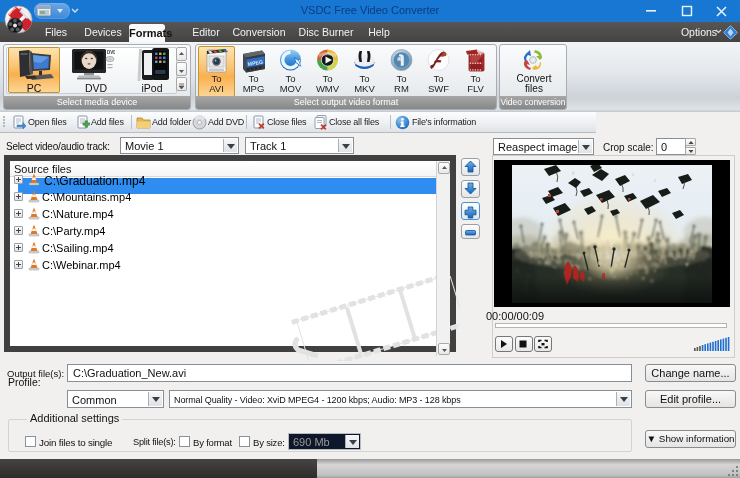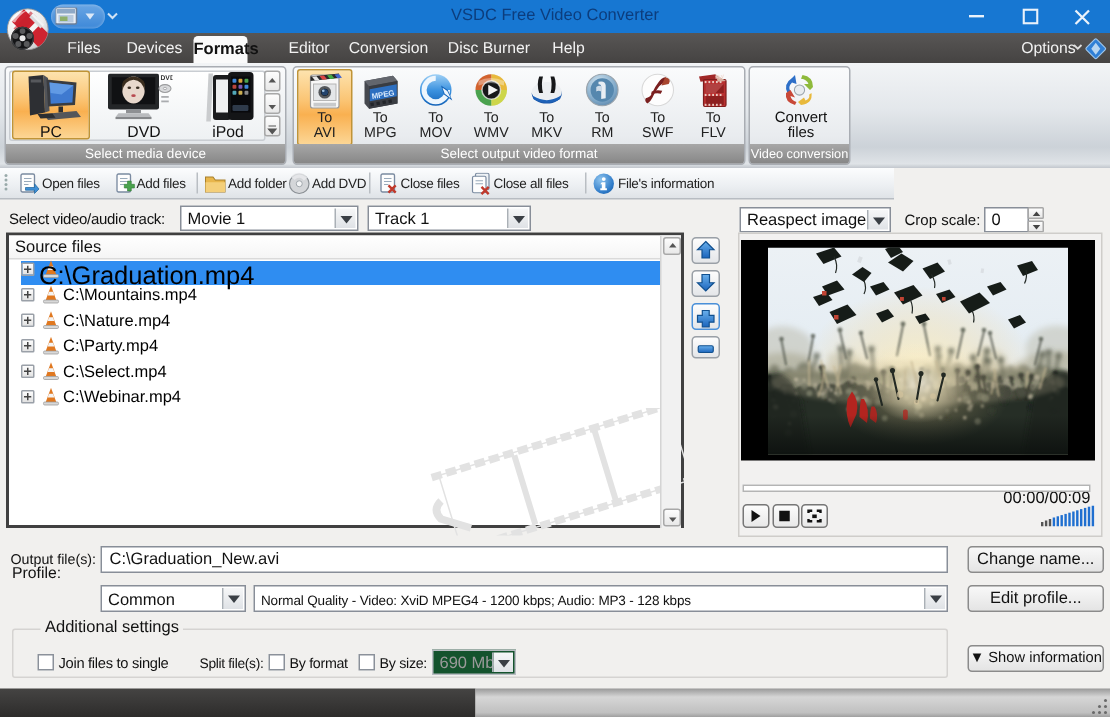--- a/index.html
+++ b/index.html
@@ -40,34 +40,34 @@
 
 
 .label { position:absolute; font-size:11px; color:#111; }
 .combo { position:absolute; height:17px; background:#fff; border:1px solid #888e98; font-size:11px; color:#111; }
 .combo .tx { position:absolute; left:4px; top:2px; white-space:nowrap; }
 .drop { position:absolute; right:1px; top:1px; bottom:1px; width:14px;
   background:linear-gradient(180deg,#f6f7f8,#dfe2e6); border-left:1px solid #aab0b6; }
 .drop:after { content:""; position:absolute; left:3px; top:5px; border:4px solid transparent; border-top:5px solid #3a3f45; }
 
 
-#list { position:absolute; left:4px; top:155px; width:452px; height:197px; background:#fff; border:2px solid #404040; }
+#list { position:absolute; left:4px; top:155px; width:452px; height:197px; background:#fff; border:6px solid #404040; }
 #listhdr { position:absolute; left:0; top:0; width:100%; height:16px; background:linear-gradient(180deg,#ffffff,#f5f5f5); border-bottom:1px solid #dadada; font-size:11px; color:#111; padding:2px 0 0 4px; }
 .row { position:absolute; left:0; height:16px; width:436px; font-size:11px; color:#000; }
 .rowsel { background:#2f8df1; }
 #vsb { position:absolute; right:0; top:0; width:14px; height:195px; background:#f1f1f1; border-left:1px solid #d4d4d4; }
 .sbtn { position:absolute; left:1px; width:12px; height:12px; background:linear-gradient(180deg,#fdfdfd,#e8e8e8); border:1px solid #a8a8a8; border-radius:2px; }
 
 
 .bluebtn { position:absolute; left:461px; width:19px; height:18px; background:linear-gradient(180deg,#fdfdfd,#e4e6e9); border:1px solid #9aa0a7; border-radius:3px; }
 
 
 #rpanel { position:absolute; left:492px; top:155px; width:243px; height:203px; border:1px solid #cfcdca; background:#f2f1f0; }
 #vframe { position:absolute; left:494px; top:160px; width:236px; height:147px; background:#000; }
-#time { position:absolute; left:486px; top:326px; width:241px; text-align:right; font-size:11px; color:#111; }
+#time { position:absolute; left:486px; top:310px; width:241px; font-size:11px; color:#111; }
 #pbar { position:absolute; left:495px; top:323px; width:232px; height:5px; background:#fff; border:1px solid #b4b4b4; }
 .pb { position:absolute; top:336px; width:18px; height:16px; background:linear-gradient(180deg,#fcfcfc,#e8e8e8); border:1px solid #777; border-radius:3px; }
 
 
 .field { position:absolute; background:#fff; border:1px solid #888e98; font-size:11px; color:#111; }
 .btn { position:absolute; left:645px; width:91px; height:18px; background:linear-gradient(180deg,#f8f8f8,#e4e4e4); border:1px solid #8b8b8b; border-radius:3px; text-align:center; font-size:11px; color:#111; line-height:16px; }
 #addset { position:absolute; left:8px; top:419px; width:624px; height:33px; border:1px solid #d5d3d1; border-radius:2px; }
 #addset-t { position:absolute; left:14px; top:412px; background:#f1f0ee; padding:0 3px; font-size:11px; color:#111;margin-left:13px; }
 .cb { position:absolute; width:11px; height:11px; background:#fff; border:1px solid #8b919a; }
 #status-l { position:absolute; left:0; top:459px; width:317px; height:19px; background:linear-gradient(180deg,#454443,#2d2c2b); }
@@ -495,21 +495,21 @@
 <div id="rows">
 <div class="abs" style="left:14px;top:175px;width:9px;height:9px;background:linear-gradient(180deg,#fdfdfd,#e2e2e2);border:1px solid #9aa0a8;border-radius:1px;"></div>
 <svg class="abs" style="left:16px;top:177px" width="5" height="5" viewBox="0 0 5 5">
         <path d="M0 2.5 h5 M2.5 0 v5" stroke="#444" stroke-width="1"></path>
       </svg>
 <svg class="abs" style="left:28px;top:173px" width="12" height="13" viewBox="0 0 12 13">
 <path d="M6 0.5 L9.5 10 L2.5 10 Z" fill="#e07820"></path>
 <path d="M4.6 4.5 L7.4 4.5 L8.2 7 L3.8 7 Z" fill="#f4f4f4"></path>
 <rect x="1" y="10" width="10" height="2" rx="0.8" fill="#d8d8d8" stroke="#9a9a9a" stroke-width="0.5"></rect>
 </svg>
-<div class="abs" style="left:26px;top:174px;font-size:17px;color:#000;">C:\Graduation.mp4</div>
+<div class="abs" style="left:44px;top:174px;font-size:12px;color:#000;">C:\Graduation.mp4</div>
 <div class="abs" style="left:14px;top:192px;width:9px;height:9px;background:linear-gradient(180deg,#fdfdfd,#e2e2e2);border:1px solid #9aa0a8;border-radius:1px;"></div>
 <svg class="abs" style="left:16px;top:194px" width="5" height="5" viewBox="0 0 5 5">
         <path d="M0 2.5 h5 M2.5 0 v5" stroke="#444" stroke-width="1"></path>
       </svg>
 <svg class="abs" style="left:28px;top:190px" width="12" height="13" viewBox="0 0 12 13">
 <path d="M6 0.5 L9.5 10 L2.5 10 Z" fill="#e07820"></path>
 <path d="M4.6 4.5 L7.4 4.5 L8.2 7 L3.8 7 Z" fill="#f4f4f4"></path>
 <rect x="1" y="10" width="10" height="2" rx="0.8" fill="#d8d8d8" stroke="#9a9a9a" stroke-width="0.5"></rect>
 </svg>
 <div class="abs" style="left:42px;top:191px;font-size:11px;color:#000;">C:\Mountains.mp4</div>
@@ -535,21 +535,21 @@
 <div class="abs" style="left:42px;top:225px;font-size:11px;color:#000;">C:\Party.mp4</div>
 <div class="abs" style="left:14px;top:243px;width:9px;height:9px;background:linear-gradient(180deg,#fdfdfd,#e2e2e2);border:1px solid #9aa0a8;border-radius:1px;"></div>
 <svg class="abs" style="left:16px;top:245px" width="5" height="5" viewBox="0 0 5 5">
         <path d="M0 2.5 h5 M2.5 0 v5" stroke="#444" stroke-width="1"></path>
       </svg>
 <svg class="abs" style="left:28px;top:241px" width="12" height="13" viewBox="0 0 12 13">
 <path d="M6 0.5 L9.5 10 L2.5 10 Z" fill="#e07820"></path>
 <path d="M4.6 4.5 L7.4 4.5 L8.2 7 L3.8 7 Z" fill="#f4f4f4"></path>
 <rect x="1" y="10" width="10" height="2" rx="0.8" fill="#d8d8d8" stroke="#9a9a9a" stroke-width="0.5"></rect>
 </svg>
-<div class="abs" style="left:42px;top:242px;font-size:11px;color:#000;">C:\Select.mp4</div>
+<div class="abs" style="left:42px;top:242px;font-size:11px;color:#000;">C:\Sailing.mp4</div>
 <div class="abs" style="left:14px;top:260px;width:9px;height:9px;background:linear-gradient(180deg,#fdfdfd,#e2e2e2);border:1px solid #9aa0a8;border-radius:1px;"></div>
 <svg class="abs" style="left:16px;top:262px" width="5" height="5" viewBox="0 0 5 5">
         <path d="M0 2.5 h5 M2.5 0 v5" stroke="#444" stroke-width="1"></path>
       </svg>
 <svg class="abs" style="left:28px;top:258px" width="12" height="13" viewBox="0 0 12 13">
 <path d="M6 0.5 L9.5 10 L2.5 10 Z" fill="#e07820"></path>
 <path d="M4.6 4.5 L7.4 4.5 L8.2 7 L3.8 7 Z" fill="#f4f4f4"></path>
 <rect x="1" y="10" width="10" height="2" rx="0.8" fill="#d8d8d8" stroke="#9a9a9a" stroke-width="0.5"></rect>
 </svg>
 <div class="abs" style="left:42px;top:259px;font-size:11px;color:#000;">C:\Webinar.mp4</div>
@@ -1087,21 +1087,21 @@
 <div class="btn" style="top:390px;text-align:center;">Edit profile...</div>
 <div id="addset"></div>
 <div id="addset-t">Additional settings</div>
 <div class="cb" style="left:25px;top:436px;"></div>
 <div class="label" style="left:39px;top:437px;font-size:9.8px;letter-spacing:-0.2px;">Join files to single</div>
 <div class="label" style="left:133px;top:437px;font-size:9.2px;letter-spacing:-0.2px;">Split file(s):</div>
 <div class="cb" style="left:179px;top:436px;"></div>
 <div class="label" style="left:193px;top:437px;font-size:9.5px;letter-spacing:-0.2px;">By format</div>
 <div class="cb" style="left:239px;top:436px;"></div>
 <div class="label" style="left:253px;top:437px;font-size:9.5px;letter-spacing:-0.2px;">By size:</div>
-<div class="combo" style="left:288px;top:433px;width:56px;height:17px;background:#14532d;border-color:#b8bcc2;">
+<div class="combo" style="left:288px;top:433px;width:73px;height:17px;background:#0f172a;border-color:#b8bcc2;">
       <span class="tx" style="color:#9a9a9a;">690 Mb</span>
       <span class="drop"></span>
     </div>
 <div class="btn" style="top:430px;font-size:9.8px;white-space:nowrap;">▼ Show information</div>
 
 <div id="status-l"></div>
 <div id="status-r"></div>
 <svg class="abs" style="left:727px;top:465px" width="12" height="12" viewBox="0 0 12 12">
   <g fill="#6a6a6a">
         <circle cx="10" cy="2" r="1"></circle>

